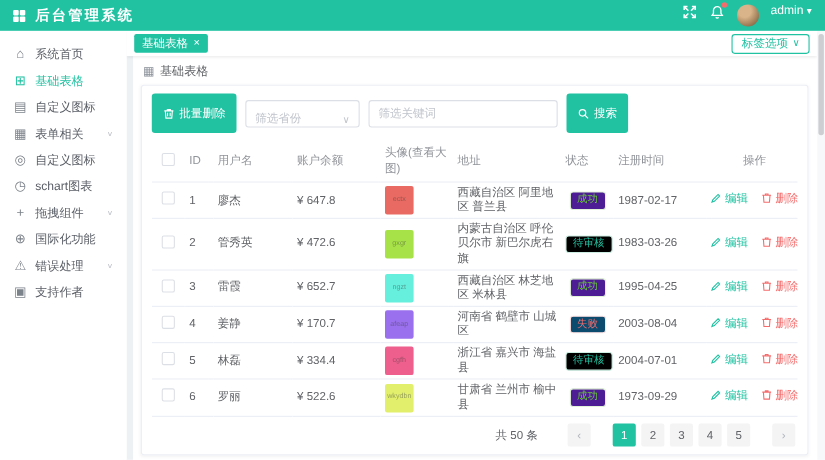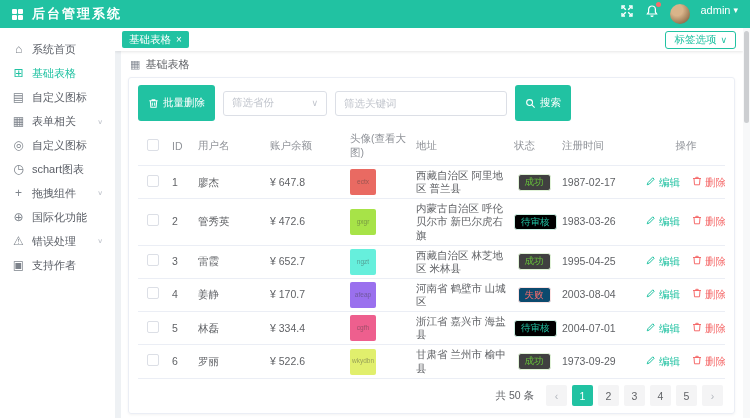--- a/index.html
+++ b/index.html
@@ -46,48 +46,48 @@
 
   .card { flex:1; border:1px solid #ebeef5; border-radius:3px; box-shadow:0 1px 3px rgba(0,0,0,.05);
     padding:7px 9px 4px; display:flex; flex-direction:column; overflow:hidden; }
 
   
   .toolbar { display:flex; align-items:center; gap:8px; margin-bottom:7px; flex:0 0 auto; }
   .btn-teal { background:#21c2a2; border:none; color:#fff; font-size:10.5px; height:36px;
     padding:0 10px; border-radius:3px; display:flex; align-items:center; gap:4px; cursor:pointer;
     font-family:inherit; }
   .sel-box { width:104px; height:25px; border:1px solid #dcdfe6; border-radius:3px; background:#fff;
-    display:flex; align-items:center; justify-content:space-between; padding:0 8px; color:#c0c4cc; font-size:10.5px; cursor:pointer; }
+    display:flex; align-items:flex-end; justify-content:space-between; padding:0 8px; color:#c0c4cc; font-size:10.5px; cursor:pointer; }
   .kw-input { width:172px; height:25px; border:1px solid #dcdfe6; border-radius:3px; padding:0 8px;
     font-size:10.5px; color:#606266; font-family:inherit; outline:none; }
   .kw-input::placeholder { color:#c0c4cc; }
   .ticon { width:11px; height:11px; display:block; }
 
   
   .table-wrap { flex:1; overflow:hidden; }
   table { width:100%; border-collapse:collapse; table-layout:fixed; font-size:10.5px; color:#606266; }
   th { color:#909399; font-weight:500; text-align:left; padding:4px 4px 5px; border-bottom:1px solid #ebeef5; font-size:10.5px; }
   td { padding:3px 4px; border-bottom:1px solid #ebeef5; vertical-align:middle; line-height:1.25; word-break:break-all; }
   .c-center { text-align:center; }
   .checkbox { width:12px; height:12px; border:1px solid #dcdfe6; border-radius:2px; background:#fff; display:inline-block; cursor:pointer; }
   .avatar-sq { width:26px; height:26px; border-radius:2px; display:flex; align-items:center;
     justify-content:center; font-size:6.5px; color:rgba(60,60,60,.45); overflow:hidden; cursor:pointer; }
   .badge { display:inline-block; padding:1px 6px 2px; border-radius:3px; font-size:9.5px; border:1px solid transparent; white-space:nowrap; }
-  .b-success { background:#404040; color:#67c23a; border-color:#e1f3d8; }
+  .b-success { background:#4c1d95; color:#67c23a; border-color:#e1f3d8; }
   .b-pending { background:#000000; color:#21c2a2; border-color:#cef0e4; }
   .b-fail    { background:#0c4a6e; color:#f56c6c; border-color:#fde2e2; }
   .ops { white-space:nowrap; }
   .op-link { display:inline-flex; align-items:flex-start; gap:3px; cursor:pointer; font-size:10.5px; }
   .op-edit { color:#21c2a2; }
   .op-del  { color:#f56c6c; margin-left:9px; }
   .oicon { width:10px; height:10px; display:block; }
 
   
   .pagination { margin-top:auto; flex:0 0 auto; display:flex; align-items:center; justify-content:flex-end;
-    gap:5px; padding:6px 2px 3px; font-size:10.5px; color:#606266;text-align:center; }
+    gap:20px; padding:6px 2px 3px; font-size:10.5px; color:#606266;text-align:center; }
   .pg-total { margin-right:7px; }
   .pg-btn { min-width:21px; height:21px; background:#f4f4f5; border-radius:2px; display:flex;
     align-items:center; justify-content:center; color:#606266; cursor:pointer; padding:0 4px; }
   .pg-btn.arrow { color:#b2b6bd; }
   .pg-btn.active { background:#21c2a2; color:#fff; }
 
   
   .scrollbar { position:absolute; top:28px; right:0; bottom:0; width:7px; background:#f7f8f9; z-index:15; }
   .scroll-thumb { position:absolute; top:3px; left:1px; width:5px; height:92px; background:#ccced1; border-radius:3px; cursor:pointer; }
 </style>

